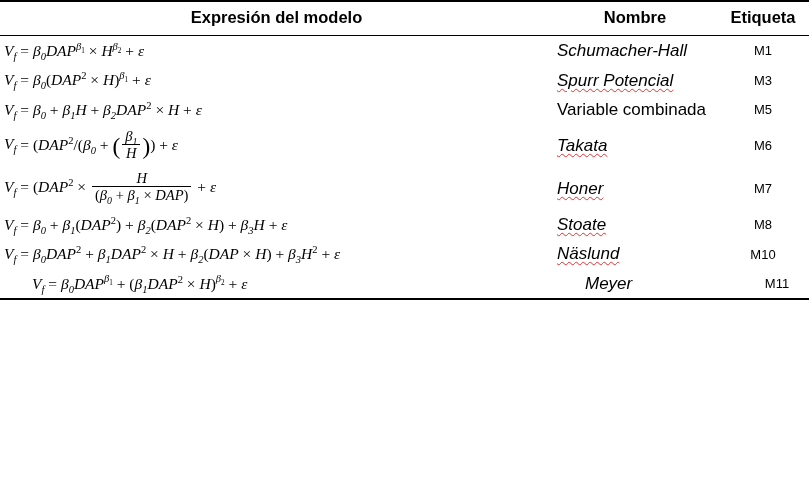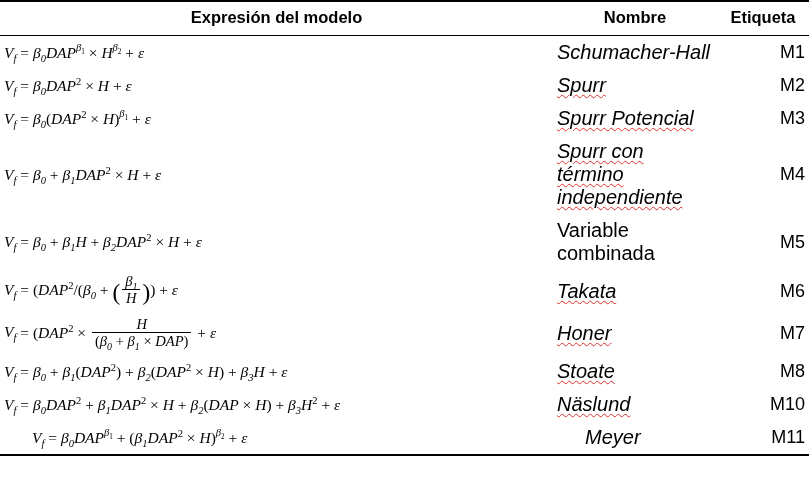--- a/index.html
+++ b/index.html
@@ -47,30 +47,30 @@
     font-family: "Liberation Serif", serif;
     font-size: 15.5px;
     text-align: left;
     padding-left: 10px;
     white-space: nowrap;
     margin-top: 25px;
   }
   td.name {
     font-family: "Liberation Sans", sans-serif;
     font-style: italic;
-    font-size: 20px;
+    font-size: 17px;
     text-align: left;
     padding-left: 6px;
     line-height: 1.15;
   }
   td.name.upright { font-style: normal; }
   td.tag {
     font-family: "Liberation Sans", sans-serif;
-    font-size: 18px;
-    text-align: right;
+    font-size: 13px;
+    text-align: center;
     padding-left: 10px;
   }
   tbody tr:last-child td {
     border-bottom: 2.2px solid #000;
     padding-left: 32px;
   }
 
   
   .mi { font-style: italic; }
   sub, sup {
@@ -134,43 +134,29 @@
     <tbody>
 
       <tr>
         <td class="expr">
           <span class="mi">V<sub>f</sub></span> = <span class="mi">β</span><sub>0</sub><span class="mi">DAP</span><sup><span class="mi">β</span><sub class="up">1</sub></sup> × <span class="mi">H</span><sup><span class="mi">β</span><sub class="up">2</sub></sup> + <span class="mi">ε</span>
         </td>
         <td class="name"><span>Schumacher-Hall</span></td>
         <td class="tag"><span>M1</span></td>
       </tr>
 
-      <tr>
-        <td class="expr">
-          <span class="mi">V<sub>f</sub></span> = <span class="mi">β</span><sub>0</sub><span class="mi">DAP</span><sup class="up">2</sup> × <span class="mi">H</span> + <span class="mi">ε</span>
-        </td>
-        <td class="name"><span class="sq">Spurr</span></td>
-        <td class="tag"><span>M2</span></td>
-      </tr>
 
       <tr>
         <td class="expr">
           <span class="mi">V<sub>f</sub></span> = <span class="mi">β</span><sub>0</sub>(<span class="mi">DAP</span><sup class="up">2</sup> × <span class="mi">H</span>)<sup><span class="mi">β</span><sub class="up">1</sub></sup> + <span class="mi">ε</span>
         </td>
         <td class="name"><span class="sq">Spurr Potencial</span></td>
         <td class="tag"><span>M3</span></td>
       </tr>
 
-      <tr>
-        <td class="expr">
-          <span class="mi">V<sub>f</sub></span> = <span class="mi">β</span><sub>0</sub> + <span class="mi">β</span><sub>1</sub><span class="mi">DAP</span><sup class="up">2</sup> × <span class="mi">H</span> + <span class="mi">ε</span>
-        </td>
-        <td class="name"><span class="sq">Spurr con término independiente</span></td>
-        <td class="tag"><span>M4</span></td>
-      </tr>
 
       <tr>
         <td class="expr">
           <span class="mi">V<sub>f</sub></span> = <span class="mi">β</span><sub>0</sub> + <span class="mi">β</span><sub>1</sub><span class="mi">H</span> + <span class="mi">β</span><sub>2</sub><span class="mi">DAP</span><sup class="up">2</sup> × <span class="mi">H</span> + <span class="mi">ε</span>
         </td>
         <td class="name upright"><span>Variable combinada</span></td>
         <td class="tag"><span>M5</span></td>
       </tr>
 
       <tr>

